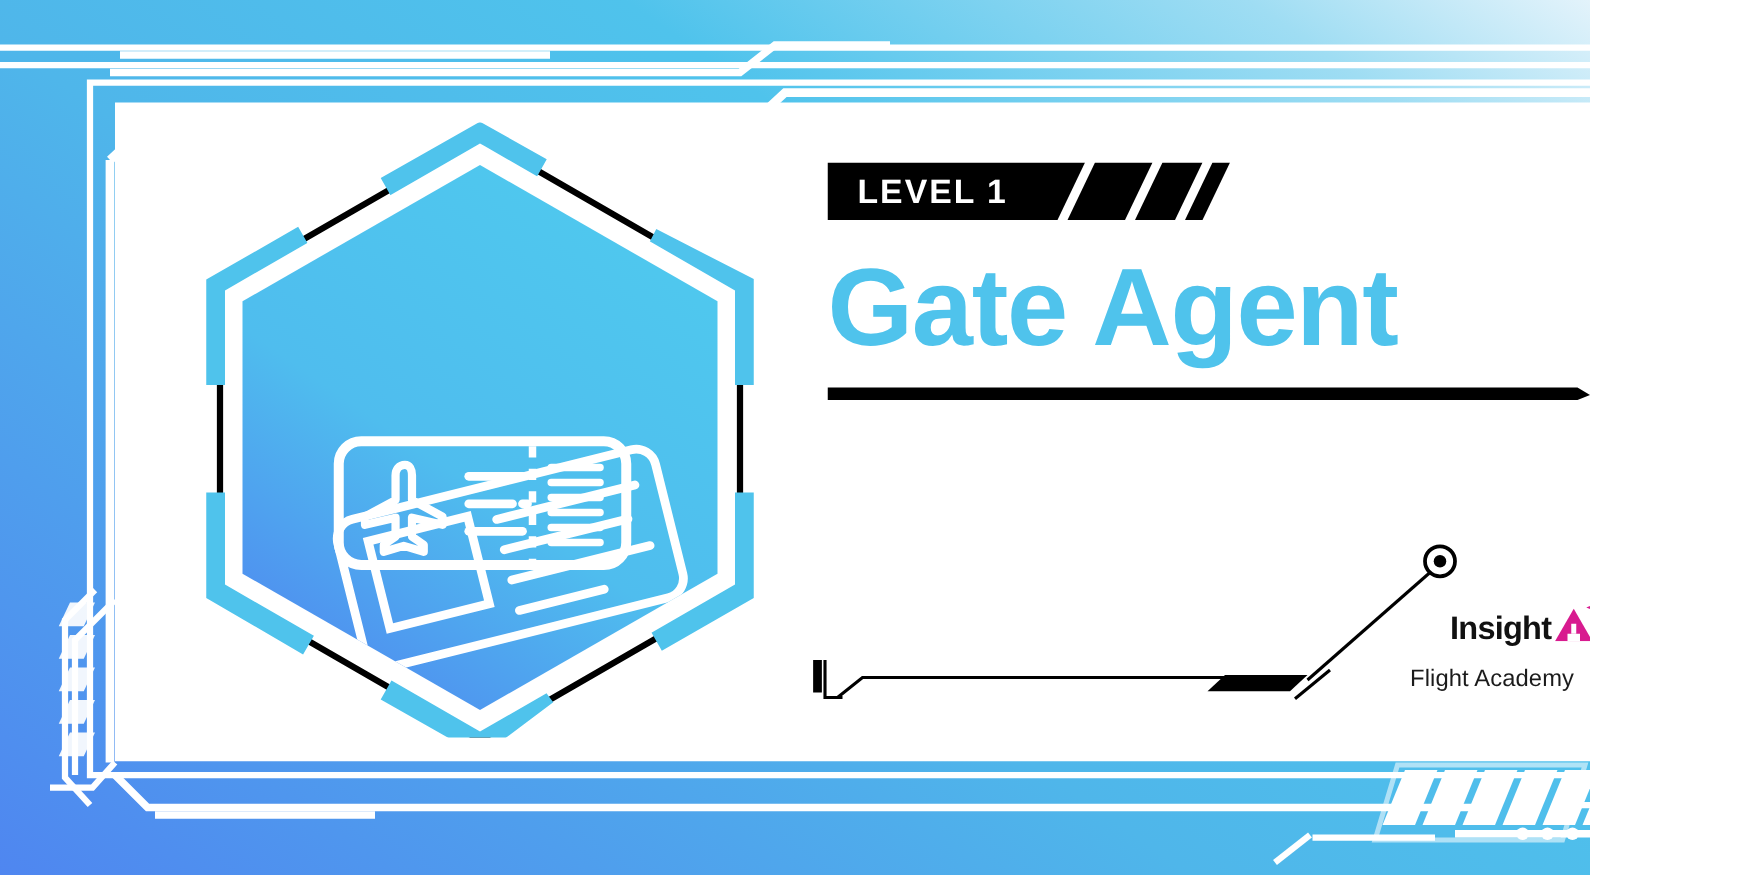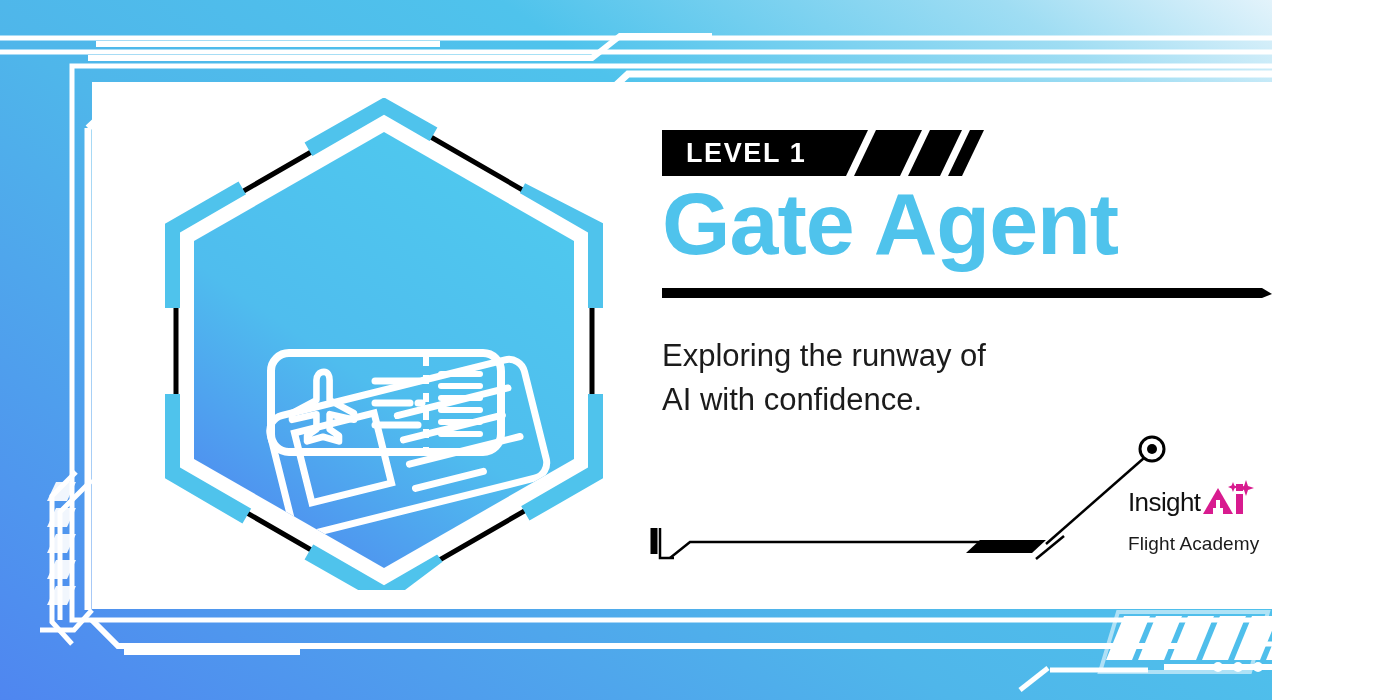--- a/index.html
+++ b/index.html
@@ -56,20 +56,21 @@
     line-height: 46px;
     color: #ffffff;
     font-size: 27px;
     font-weight: bold;
     letter-spacing: 1.6px;
     font-family: "Liberation Sans", sans-serif;
   }
 
   
   #headline {
+    margin-top: 22px;
     font-size: 88px;
     line-height: 92px;
     font-weight: bold;
     color: #4fc3ec;
     letter-spacing: -1px;
     font-family: "Liberation Sans", sans-serif;
   }
 
   
   #rule-wrap { margin-top: 16px; width: 610px; height: 14px; }
@@ -102,25 +103,26 @@
     top: 482px;
     width: 150px;
   }
   #brand-top {
     display: flex;
     align-items: flex-end;
     height: 34px;
   }
   #brand-word {
     font-size: 26px;
-    font-weight: normal;
+    font-weight: bold;
     color: #111111;
     letter-spacing: -0.6px;
     line-height: 28px;
     font-family: "Liberation Sans", sans-serif;
+    margin-left: 32px;
   }
   #brand-mark { margin-left: 2px; margin-bottom: -2px; }
   #brand-sub {
     margin-top: 17px;
     font-size: 19px;
     color: #1b1b1b;
     letter-spacing: 0.1px;
     font-family: "Liberation Sans", sans-serif;
   }
 </style>
@@ -271,24 +273,20 @@
     </div>
 
     <div id="headline">Gate Agent</div>
 
     <div id="rule-wrap">
       <svg width="610" height="14" viewBox="0 0 610 14" xmlns="http://www.w3.org/2000/svg">
         <path d="M0 2 H600 L610 8 L600 12 H0 Z" fill="#000000"></path>
       </svg>
     </div>
 
-    <div id="subtitle">
-      <div>Exploring the runway of</div>
-      <div>AI with confidence.</div>
-    </div>
   </div>
 
   <div id="connector">
     <svg width="530" height="130" viewBox="0 0 530 130" xmlns="http://www.w3.org/2000/svg">
 
       <circle cx="504" cy="17" r="12" fill="none" stroke="#000000" stroke-width="3"></circle>
       <circle cx="504" cy="17" r="5" fill="#000000"></circle>
 
       <path d="M496 26 L398 112" fill="none" stroke="#000000" stroke-width="2.5"></path>
 

